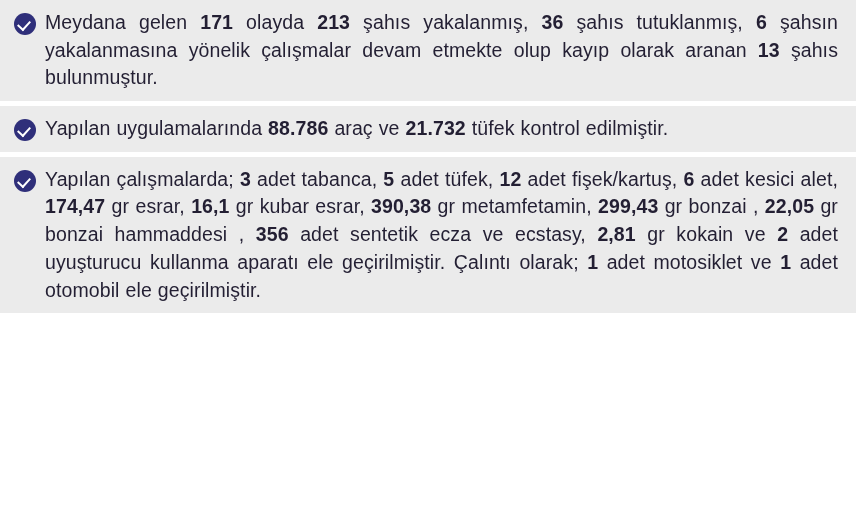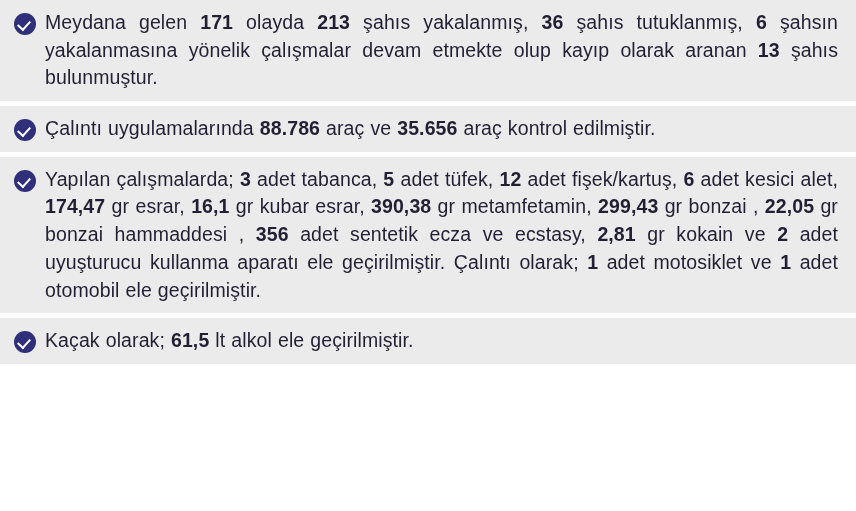--- a/index.html
+++ b/index.html
@@ -84,32 +84,28 @@
 
   <div class="block shaded">
     <span class="bullet"></span>
     <div class="text"><span>Meydana gelen </span><b>171</b><span> olayda </span><b>213</b><span> şahıs yakalanmış, </span><b>36</b><span> şahıs tutuklanmış, </span><b>6</b><span> şahsın yakalanmasına yönelik çalışmalar devam etmekte olup kayıp olarak aranan </span><b>13</b><span> şahıs bulunmuştur.</span></div>
   </div>
 
   <div class="divider"></div>
 
   <div class="block shaded">
     <span class="bullet"></span>
-    <div class="text last-left"><span>Çalıntı uygulamalarında </span><b>88.786</b><span> araç ve </span><b>35.656</b><span> araç kontrol edilmiştir.</span></div>
+    <div class="text last-left"><span>Yapılan uygulamalarında </span><b>88.786</b><span> araç ve </span><b>21.732</b><span> tüfek kontrol edilmiştir.</span></div>
   </div>
 
   <div class="divider"></div>
 
   <div class="block shaded">
     <span class="bullet"></span>
     <div class="text"><span>Yapılan çalışmalarda; </span><b>3</b><span> adet tabanca, </span><b>5</b><span> adet tüfek, </span><b>12</b><span> adet fişek/kartuş, </span><b>6</b><span> adet kesici alet, </span><b>174,47</b><span> gr esrar, </span><b>16,1</b><span> gr kubar esrar, </span><b>390,38</b><span> gr metamfetamin, </span><b>299,43</b><span> gr bonzai , </span><b>22,05</b><span> gr bonzai hammaddesi , </span><b>356</b><span> adet sentetik ecza ve ecstasy, </span><b>2,81</b><span> gr kokain ve </span><b>2</b><span> adet uyuşturucu kullanma aparatı  ele geçirilmiştir. Çalıntı olarak; </span><b>1</b><span> adet motosiklet ve </span><b>1</b><span> adet otomobil ele geçirilmiştir.</span></div>
   </div>
 
   <div class="divider"></div>
 
-  <div class="block shaded">
-    <span class="bullet"></span>
-    <div class="text last-left"><span>Kaçak olarak; </span><b>61,5</b><span> lt alkol ele geçirilmiştir.</span></div>
-  </div>
 
   <div class="spacer-bottom"></div>
 
 </div>
 
 </body></html>

